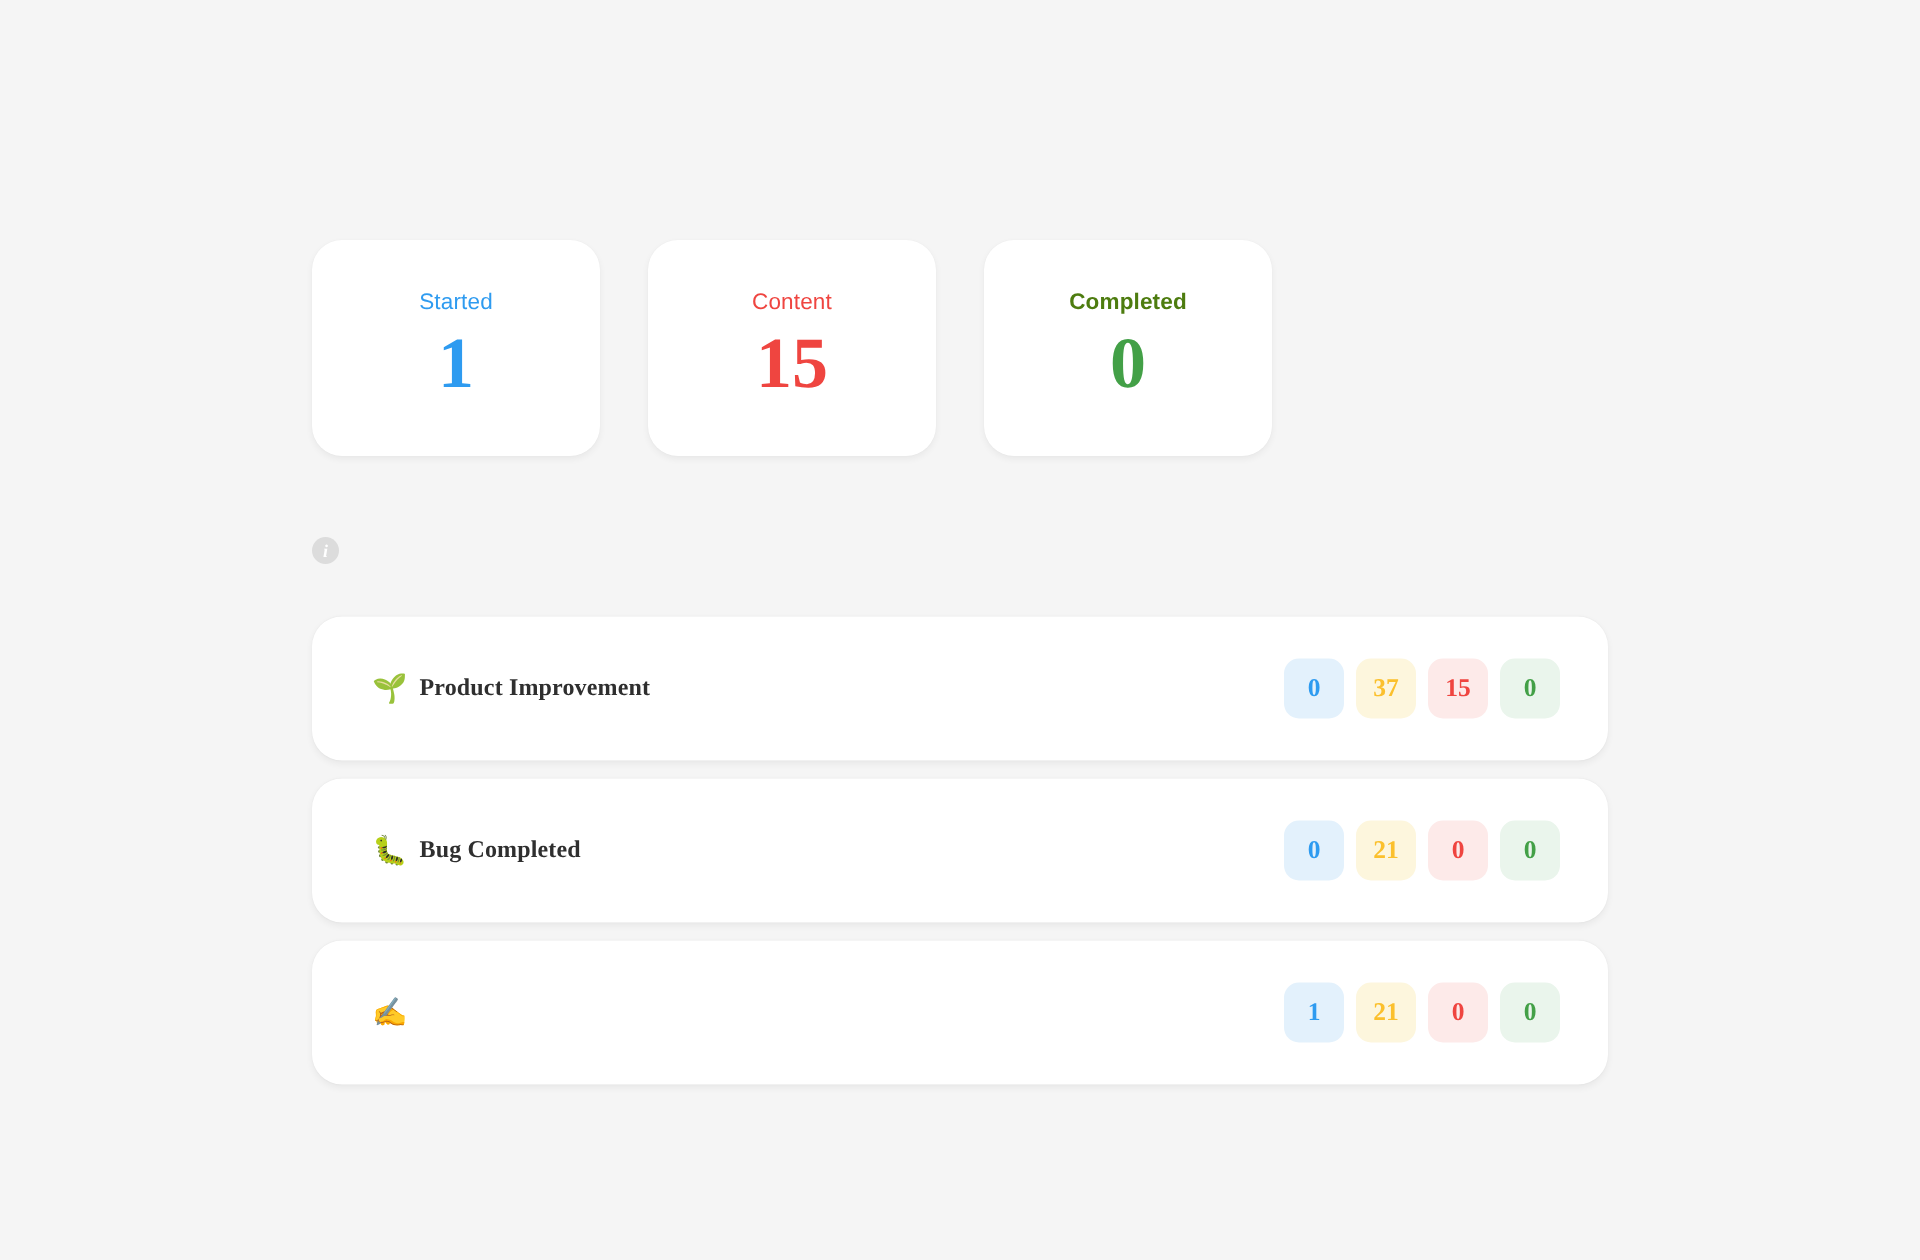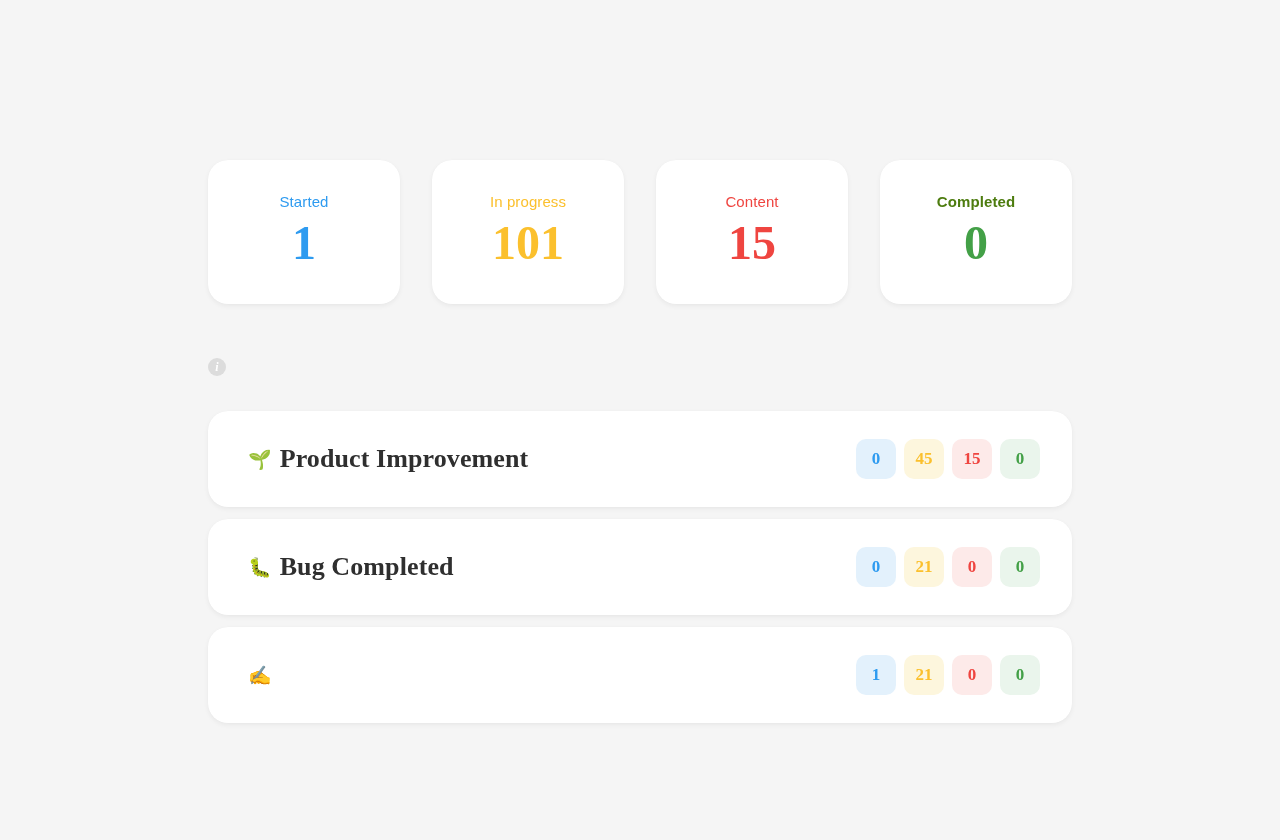--- a/index.html
+++ b/index.html
@@ -122,21 +122,21 @@
     gap: 8px;
   }
 
   .workflow-emoji {
     font-size: 19px;
     line-height: 1;
   }
 
   .workflow-label {
     font-family: "Liberation Serif", serif;
-    font-size: 26px;
+    font-size: 16px;
     font-weight: 700;
     color: #2f2f2f;
     letter-spacing: 0.1px;
   }
 
   .badges {
     display: flex;
     gap: 8px;
   }
 
@@ -156,24 +156,20 @@
 </head>
 <body>
 
 <div class="page">
   <div class="content">
 
     <div class="stats-row" id="stats-row">
         <div class="stat-card">
           <div class="stat-label" style="color: rgb(46, 155, 240);">Started</div>
           <div class="stat-value" style="color: rgb(46, 155, 240);">1</div>
-        </div>
-        <div class="stat-card">
-          <div class="stat-label" style="color: rgb(251, 192, 45);">In progress</div>
-          <div class="stat-value" style="color: rgb(251, 192, 45);">101</div>
         </div>
         <div class="stat-card">
           <div class="stat-label" style="color: rgb(239, 69, 64);">Content</div>
           <div class="stat-value" style="color: rgb(239, 69, 64);">15</div>
         </div>
         <div class="stat-card">
           <div class="stat-label" style="color: #4d7c0f; font-weight: bold;">Completed</div>
           <div class="stat-value" style="color: rgb(67, 160, 71);">0</div>
         </div>
       </div>
@@ -183,21 +179,21 @@
     </div>
 
     <div class="workflow-list" id="workflow-list">
         <div class="workflow-row">
           <div class="workflow-name">
             <span class="workflow-emoji">🌱</span>
             <span class="workflow-label">Product Improvement</span>
           </div>
           <div class="badges">
             <div class="badge" style="background: rgb(227, 241, 252); color: rgb(46, 155, 240);">0</div>
-            <div class="badge" style="background: rgb(253, 246, 221); color: rgb(251, 192, 45);">45</div>
+            <div class="badge" style="background: rgb(253, 246, 221); color: rgb(251, 192, 45);">37</div>
             <div class="badge" style="background: rgb(253, 234, 233); color: rgb(239, 69, 64);">15</div>
             <div class="badge" style="background: rgb(234, 245, 236); color: rgb(67, 160, 71);">0</div>
           </div>
         </div>
         <div class="workflow-row">
           <div class="workflow-name">
             <span class="workflow-emoji">🐛</span>
             <span class="workflow-label">Bug Completed</span>
           </div>
           <div class="badges">

